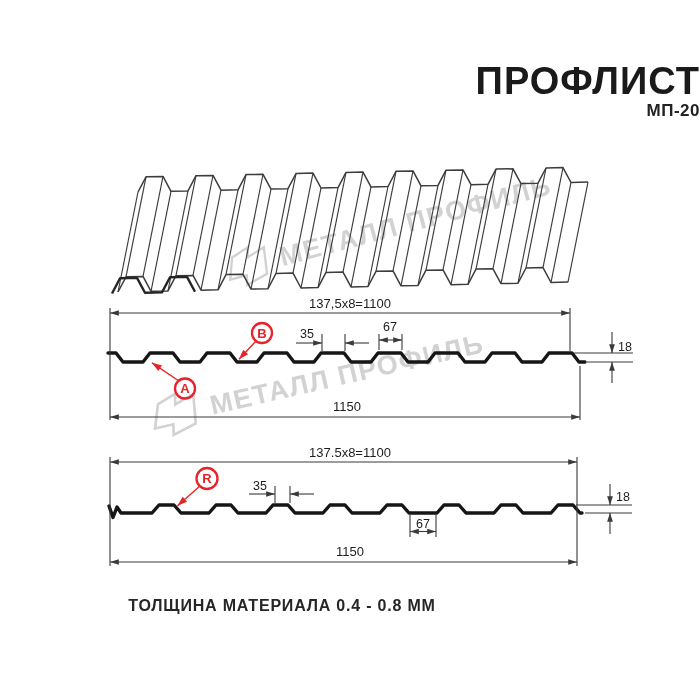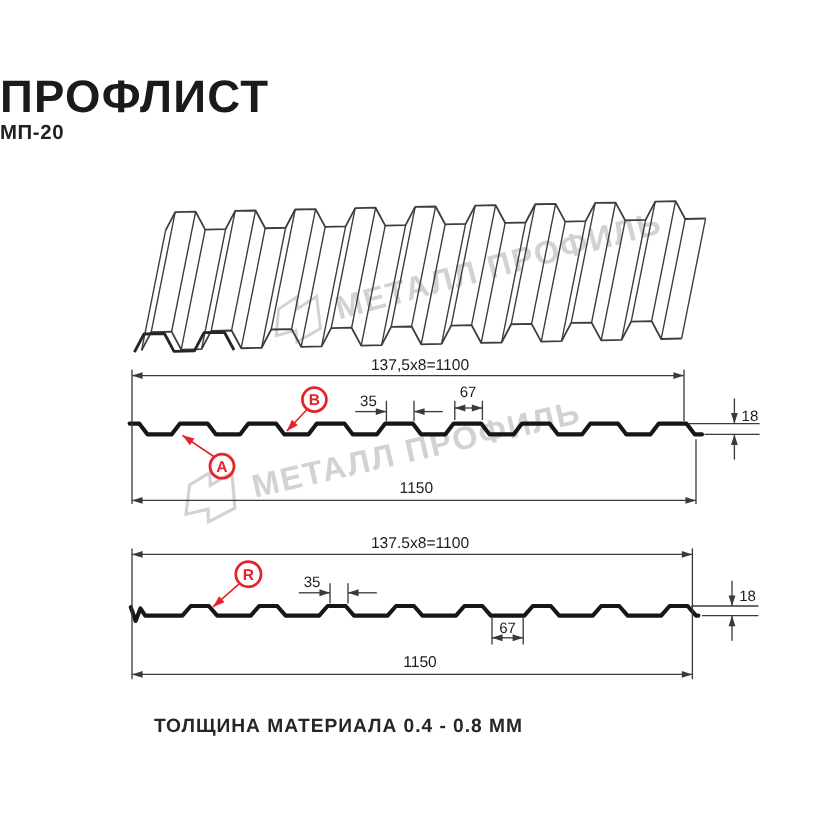--- a/index.html
+++ b/index.html
@@ -1,23 +1,23 @@
 <!DOCTYPE html>
 <html style="--red: #e8222a; --line: #161616; --dim: #3a3a3a; --wm: #d2d2d2;"><head>
 <meta charset="utf-8">
 <style>
   :root{
     --red:#e8222a; --line:#161616; --dim:#3a3a3a; --wm:#d2d2d2; --wire:#3d3d3d;
   }
   html,body{margin:0;padding:0;background:#fff;}
   .page{position:relative;width:700px;height:700px;background:#fff;overflow:hidden;
         font-family:"Liberation Sans",sans-serif;}
-  .title{position:absolute;top:60px;left:0;width:700px;text-align:left;
+  .title{position:absolute;top:60px;left:0;width:700px;text-align:right;
          font-size:38px;font-weight:800;letter-spacing:1px;color:#1a1a1a;z-index:3;}
-  .subtitle{position:absolute;top:101px;left:0;width:700px;text-align:left;
+  .subtitle{position:absolute;top:101px;left:0;width:700px;text-align:right;
          font-size:17px;font-weight:600;letter-spacing:.5px;color:#222;z-index:3;}
   .footer{position:absolute;top:597px;left:0;width:564px;text-align:center;
          font-size:16px;font-weight:600;letter-spacing:.8px;color:#262626;z-index:3;}
   .wm{position:absolute;display:flex;align-items:center;gap:10px;z-index:0;
       color:var(--wm);white-space:nowrap;transform-origin:left center;}
   .wm-text{font-size:27px;font-weight:700;letter-spacing:1.5px;}
   .wm1{left:226px;top:252px;transform:rotate(-15deg);}
   .wm2{left:150px;top:398px;transform:rotate(-13deg);}
   .wm-logo{flex:0 0 auto;}
   .wm-logo polygon{fill:none;stroke:var(--wm);stroke-width:2.5;stroke-linejoin:miter;}

